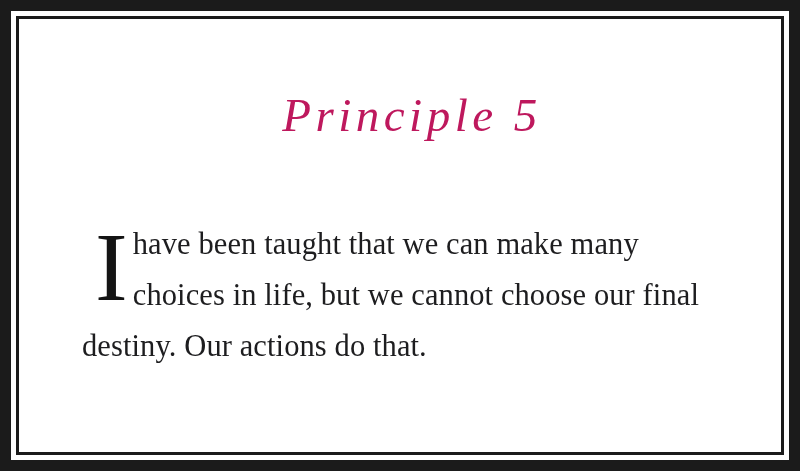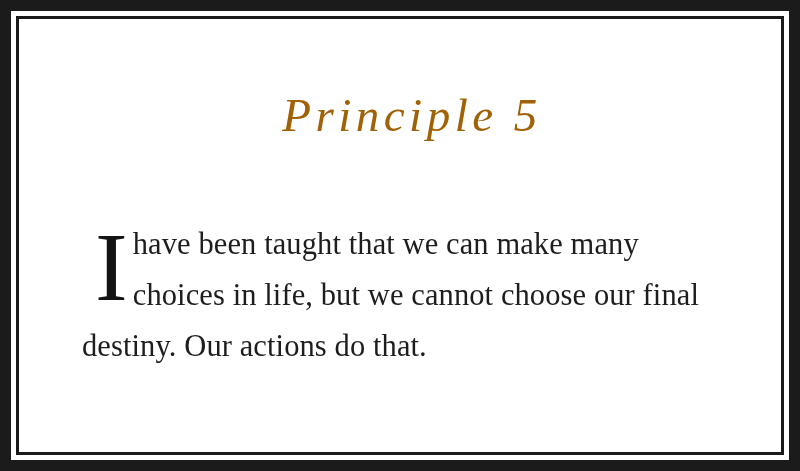--- a/index.html
+++ b/index.html
@@ -69,21 +69,21 @@
     left: 0;
     right: 0;
     top: 72px;
     text-align: center;
     font-family: "Liberation Serif", "DejaVu Serif", serif;
     font-style: italic;
     font-weight: 400;
     font-size: 47px;
     line-height: 1.05;
     letter-spacing: 4.5px;
-    color: #a16207;
+    color: #be185d;
     white-space: pre;
     padding-left: 24px;
   }
 
   
   .quote-block {
     position: absolute;
     left: 63px;
     right: 58px;
     top: 200px;

